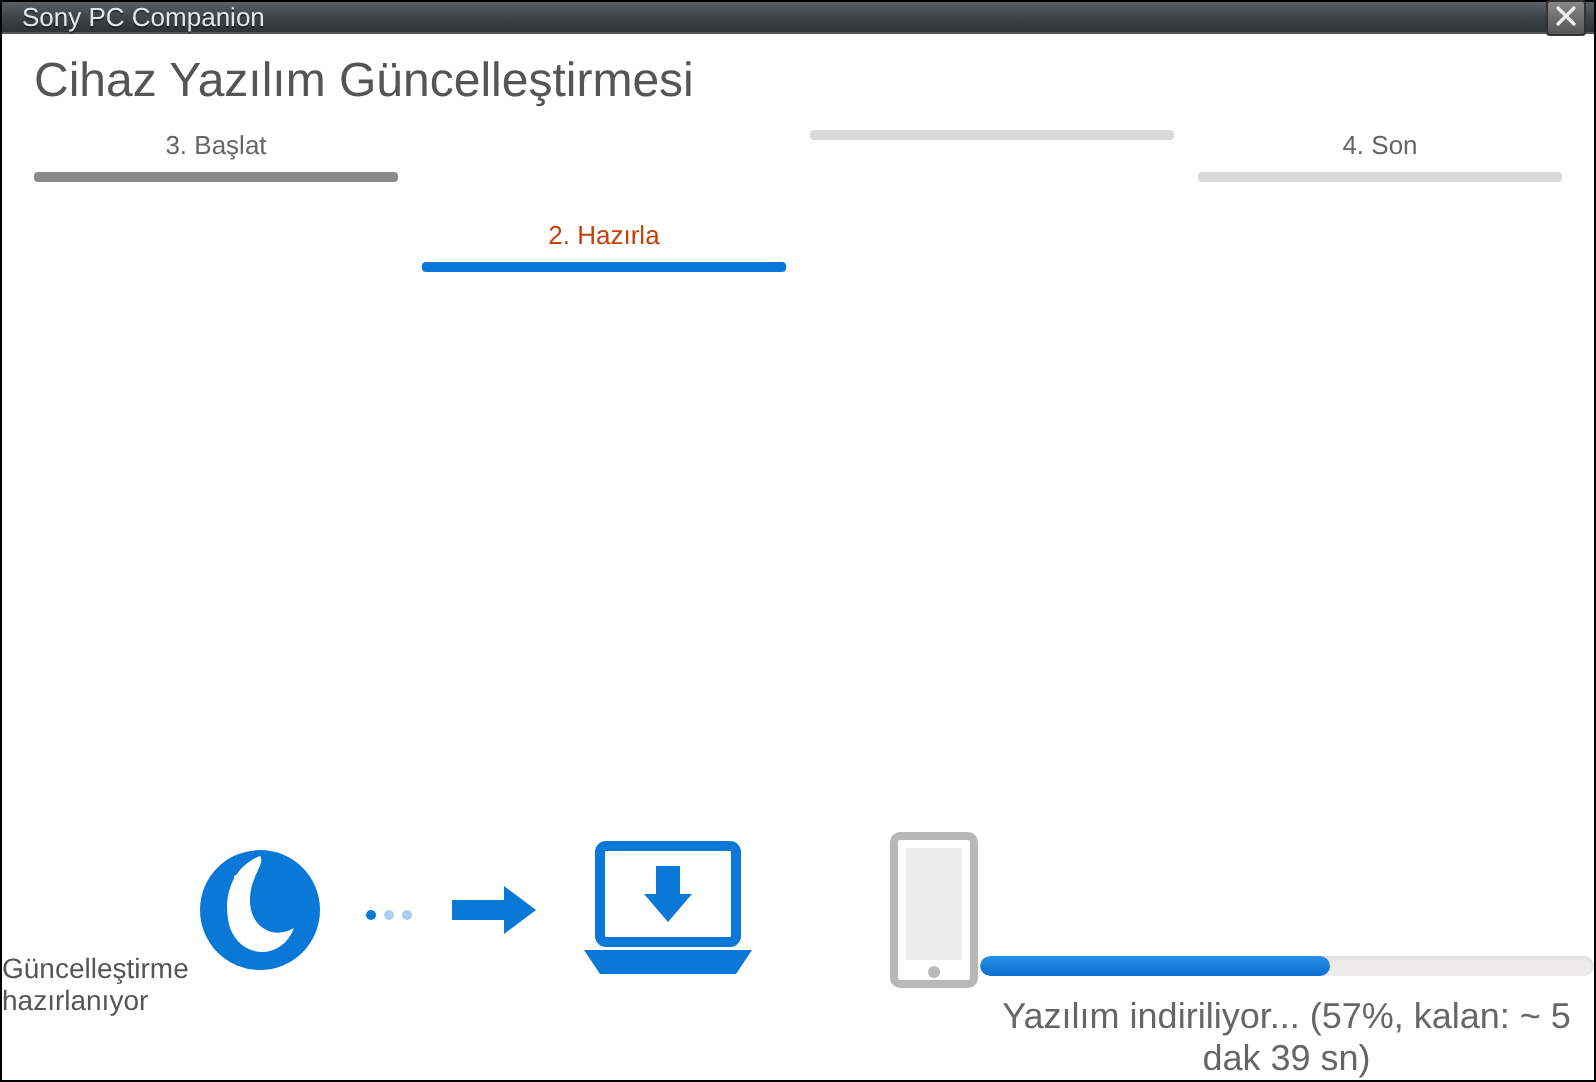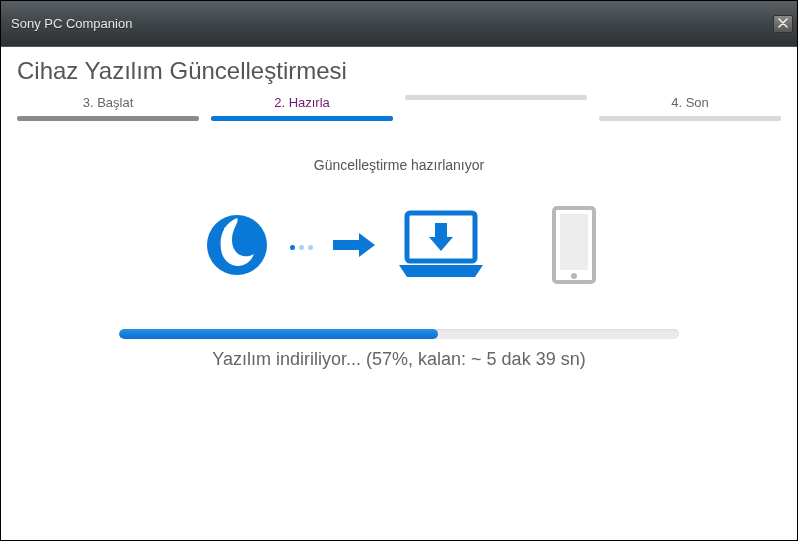--- a/index.html
+++ b/index.html
@@ -1,19 +1,19 @@
 <!DOCTYPE html>
 <html><head>
 <meta charset="utf-8">
 <style>
   * { box-sizing: border-box; margin: 0; padding: 0; }
   html, body { width: 798px; height: 541px; font-family: "Segoe UI", Arial, sans-serif; background: #fff; overflow: hidden; }
   .window { width: 798px; height: 541px; border: 1px solid #000; display: flex; flex-direction: column; background: #fff; }
   .titlebar {
-    height: 46px;
+    height: 16px;
     background: linear-gradient(to bottom, #5a5f63 0%, #3f4448 50%, #2e3234 100%);
     display: flex; align-items: center; justify-content: space-between;
     padding: 0 4px 0 10px;
     color: #e6e6e6;
     font-size: 13px;
     border-bottom: 1px solid #555;
   }
   .titlebar .title { text-shadow: 0 1px 0 rgba(0,0,0,.4); }
   .close-btn {
     width: 20px; height: 18px;
@@ -30,27 +30,27 @@
     color: #555;
     font-weight: 400;
   }
   .steps {
     display: flex;
     gap: 12px;
     padding: 4px 16px 0 16px;
   }
   .step { flex: 1; text-align: center; }
   .step-label { font-size: 13px; color: #666; padding-bottom: 6px; display: block; }
-  .step.active .step-label { color: #701a75; }
+  .step.active .step-label { color: #c2410c; margin-top: 45px; }
   .step-bar { height: 5px; border-radius: 2px; background: #d9d9d9; }
   .step.done .step-bar { background: #8a8a8a; }
   .step.active .step-bar { background: #0a78d6; }
   .content {
     flex: 1;
-    display: flex; flex-direction: column; align-items: center;
+    display: flex; flex-direction: row; align-items: flex-end;
     padding-top: 36px;
   }
   .status-heading { font-size: 14px; color: #555; margin-bottom: 32px; }
   .icons-row {
     display: flex; align-items: center; gap: 18px;
     margin-bottom: 40px;
   }
   .globe-icon svg { width: 70px; height: 70px; }
   .dots { display: flex; gap: 4px; }
   .dots span { width: 5px; height: 5px; border-radius: 50%; background: #0a78d6; }

